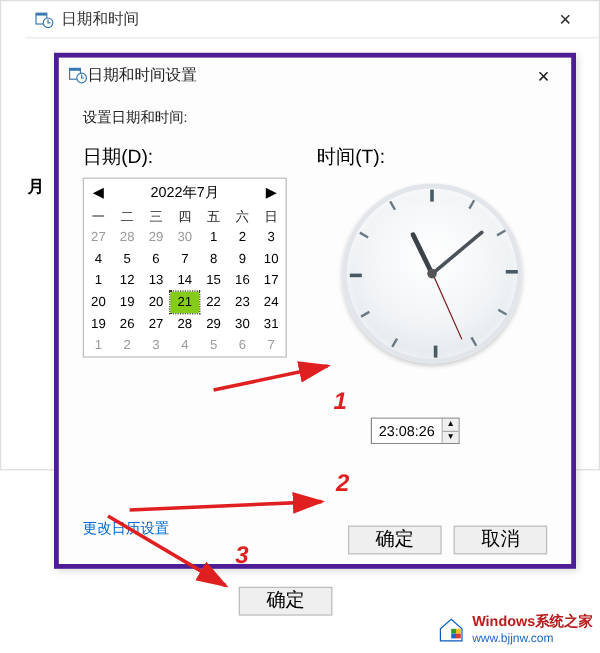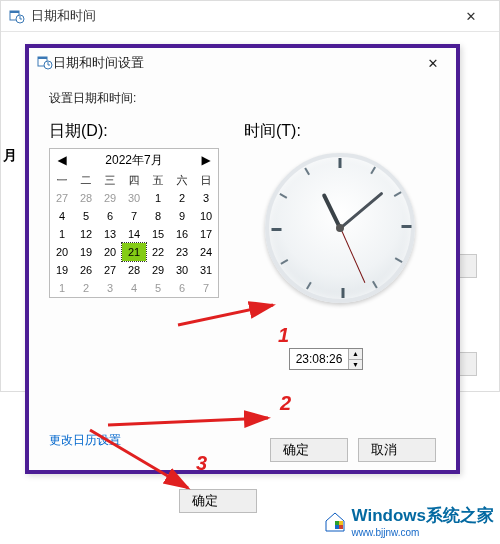--- a/index.html
+++ b/index.html
@@ -13,20 +13,21 @@
     overflow: hidden;
     position: relative;
   }
   .outer-window {
     position: absolute;
     left: 0; top: 0;
     width: 500px;
     height: 392px;
     background: #fff;
     border: 1px solid #ddd;
+    padding-left: 20px;
   }
   .outer-titlebar {
     height: 30px;
     display: flex;
     align-items: center;
     padding: 0 8px;
     font-size: 13px;
     color: #333;
   }
   .outer-titlebar .icon {
@@ -232,23 +233,24 @@
     right: 20px;
     bottom: 14px;
     display: flex;
     gap: 10px;
   }
   .win-btn {
     min-width: 78px;
     height: 24px;
     border: 1px solid #bcbcbc;
     background: #efefef;
-    font-size: 13px;
+    font-size: 16px;
     padding: 0 12px;
     line-height: 22px;
+    text-align: center;
   }
 
   .outer-buttons {
     position: absolute;
     left: 178px;
     bottom: 28px;
     display: flex;
     gap: 8px;
   }
 
@@ -274,21 +276,21 @@
     bottom: 6px;
     display: flex;
     align-items: center;
     gap: 4px;
     font-size: 12px;
     color: #0a5bbf;
   }
   .watermark .logo {
     width: 26px; height: 24px;
   }
-  .watermark .t1 { font-weight: bold; font-size: 17px; color: #0369a1; }
+  .watermark .t1 { font-weight: bold; font-size: 12px; color: #b91c1c; }
   .watermark .t2 { font-size: 10px; color: #1669c8; }
 </style>
 </head>
 <body>
 
 <div class="outer-window">
   <div class="outer-titlebar">
     <span class="icon">
       <svg width="16" height="16" viewBox="0 0 16 16">
         <rect x="1" y="3" width="9" height="9" fill="#fff" stroke="#3a78b5"></rect>

